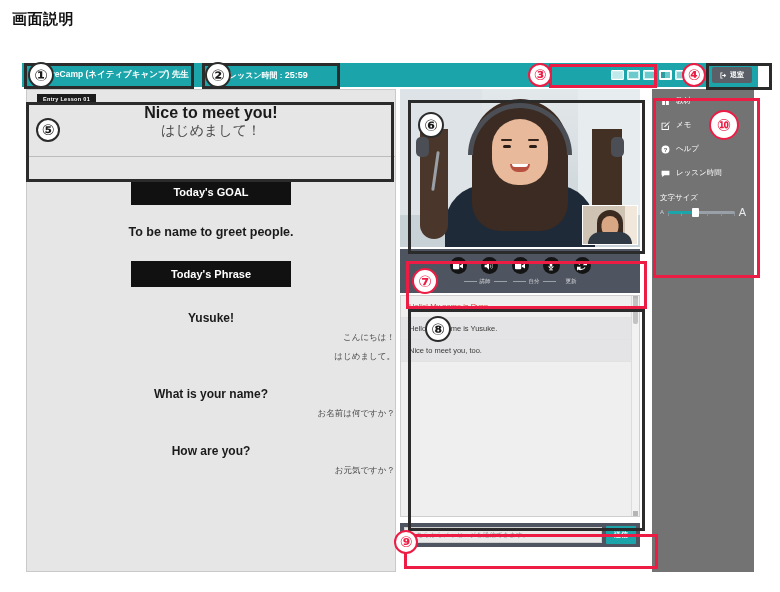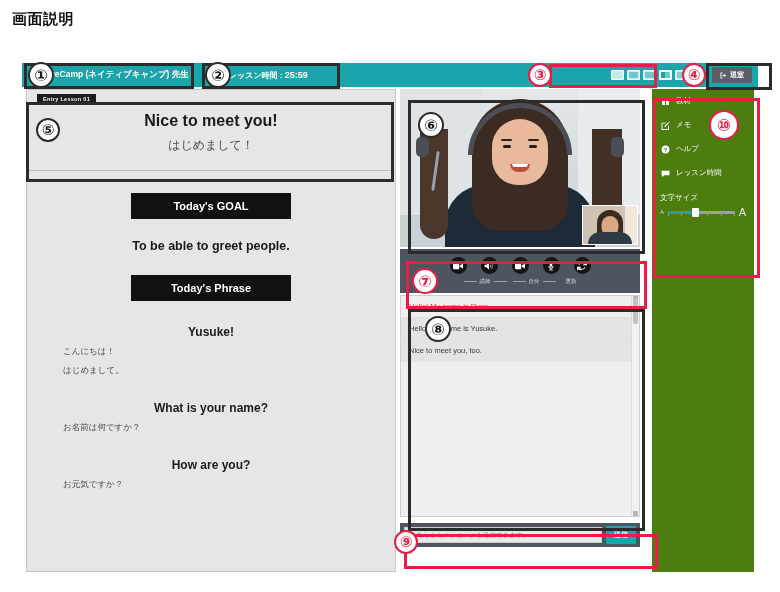--- a/index.html
+++ b/index.html
@@ -85,44 +85,44 @@
     background:#e6e6e6;border:1px solid #c9c9c9;
     box-sizing:border-box;overflow:hidden;
   }
   .lesson-badge{
     position:absolute;left:10px;top:4px;
     background:#1c1c1c;color:#ffffff;
     font-size:5.5px;font-weight:bold;
     padding:2px 6px;letter-spacing:.3px;
   }
   .mat-head{
-    padding:22px 10px 16px;text-align:center;
+    padding:14px 10px 16px;text-align:center;
   }
   .mat-title{font-size:16px;font-weight:bold;color:#1a1a1a;}
-  .mat-subtitle{font-size:12px;color:#4a4a4a;margin-top:7px;}
+  .mat-subtitle{font-size:14px;color:#4a4a4a;margin-top:0;}
   .mat-divider{height:1px;background:#bcbcbc;margin:0 0 0 0;}
   .sec-btn{
     display:block;margin:22px auto 0;width:160px;
     background:#111111;color:#ffffff;
     font-size:11px;font-weight:bold;text-align:center;
     padding:7px 0;cursor:pointer;
   }
   .sec-en{
     text-align:center;font-size:12.5px;font-weight:bold;
     color:#1a1a1a;margin-top:20px;
   }
   .sec-ja{
     text-align:center;font-size:8.5px;color:#4a4a4a;margin-top:7px;
   }
   .phr-en{
     text-align:center;font-size:12px;font-weight:bold;
     color:#1a1a1a;margin-top:24px;
   }
   .phr-ja{
-    text-align:left;font-size:8.5px;color:#4a4a4a;margin-top:7px;margin-left:36px;
+    text-align:right;font-size:8.5px;color:#4a4a4a;margin-top:7px;
   }
 
   
   .center{
     position:absolute;left:378px;top:2px;width:248px;height:483px;
   }
   .video-wrap{
     position:absolute;left:0;top:0;width:240px;height:158px;
     background:#dfe4e6;overflow:hidden;
   }
@@ -226,21 +226,21 @@
   }
   .send-btn{
     background:#1ba5aa;color:#ffffff;border:none;
     font-size:7px;font-weight:bold;padding:4px 8px;cursor:pointer;
     font-family:"Liberation Sans",sans-serif;border-radius:1px;
   }
 
   
   .sidebar{
     position:absolute;left:630px;top:2px;width:102px;height:483px;
-    background:#4d7c0f;
+    background:#737373;
   }
   .sb-item{
     display:flex;align-items:center;gap:6px;
     padding:7px 8px;cursor:pointer;color:#ffffff;font-size:7.5px;
   }
   .sb-item .ic{width:10px;height:10px;display:flex;align-items:center;justify-content:center;}
   .sb-item .ic svg{width:9px;height:9px;fill:#ffffff;}
   .fs-title{color:#ffffff;font-size:7.5px;font-weight:normal;padding:8px 8px 3px;}
   .fs-row{display:flex;align-items:center;gap:4px;padding:0 8px 6px;}
   .fs-small{color:#cfd3d8;font-size:6px;}
@@ -320,21 +320,21 @@
 
     <div class="material">
       <div class="lesson-badge">Entry Lesson 01</div>
       <div class="mat-head">
         <div class="mat-title">Nice to meet you!</div>
         <div class="mat-subtitle">はじめまして！</div>
       </div>
       <div class="mat-divider"></div>
 
       <div class="sec-btn">Today's GOAL</div>
-      <div class="sec-en">To be able to greet people.</div>
+      <div class="sec-en">To be name to greet people.</div>
 
       <div class="sec-btn">Today's Phrase</div>
 
       <div class="phr-en">Yusuke!</div>
       <div class="phr-ja">こんにちは！</div>
       <div class="phr-ja">はじめまして。</div>
       <div class="phr-en">What is your name?</div>
       <div class="phr-ja">お名前は何ですか？</div>
       <div class="phr-en">How are you?</div>
       <div class="phr-ja">お元気ですか？</div>

